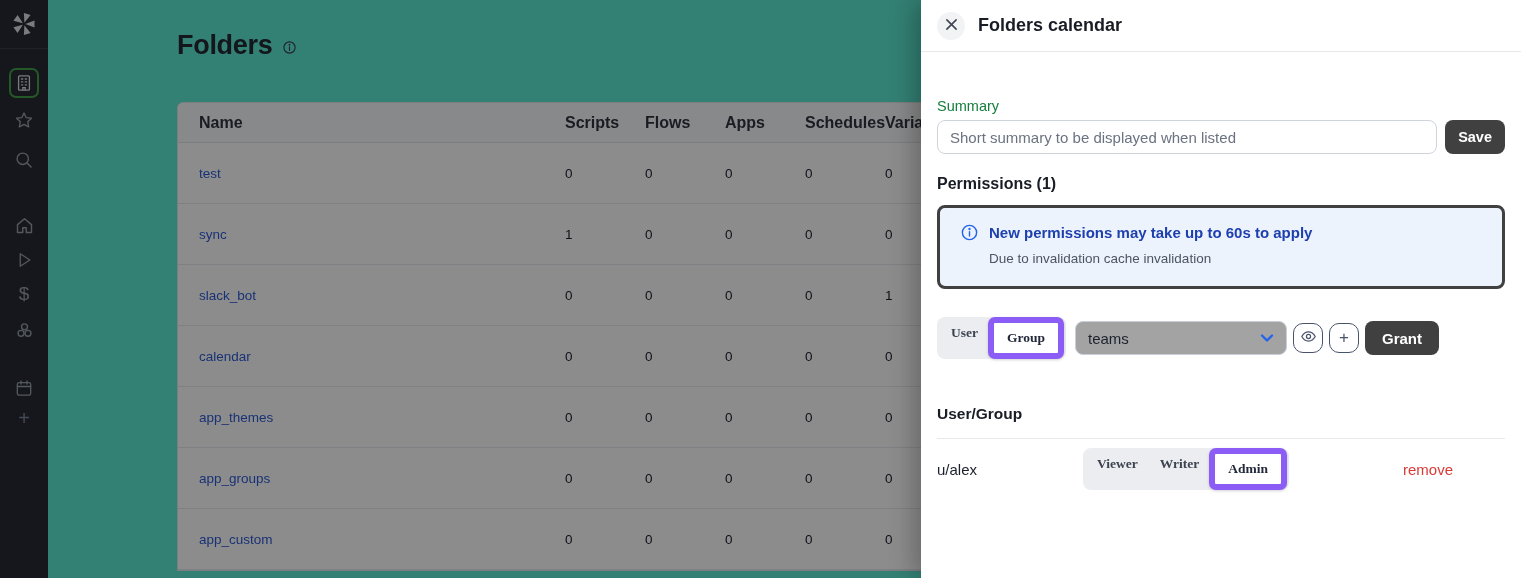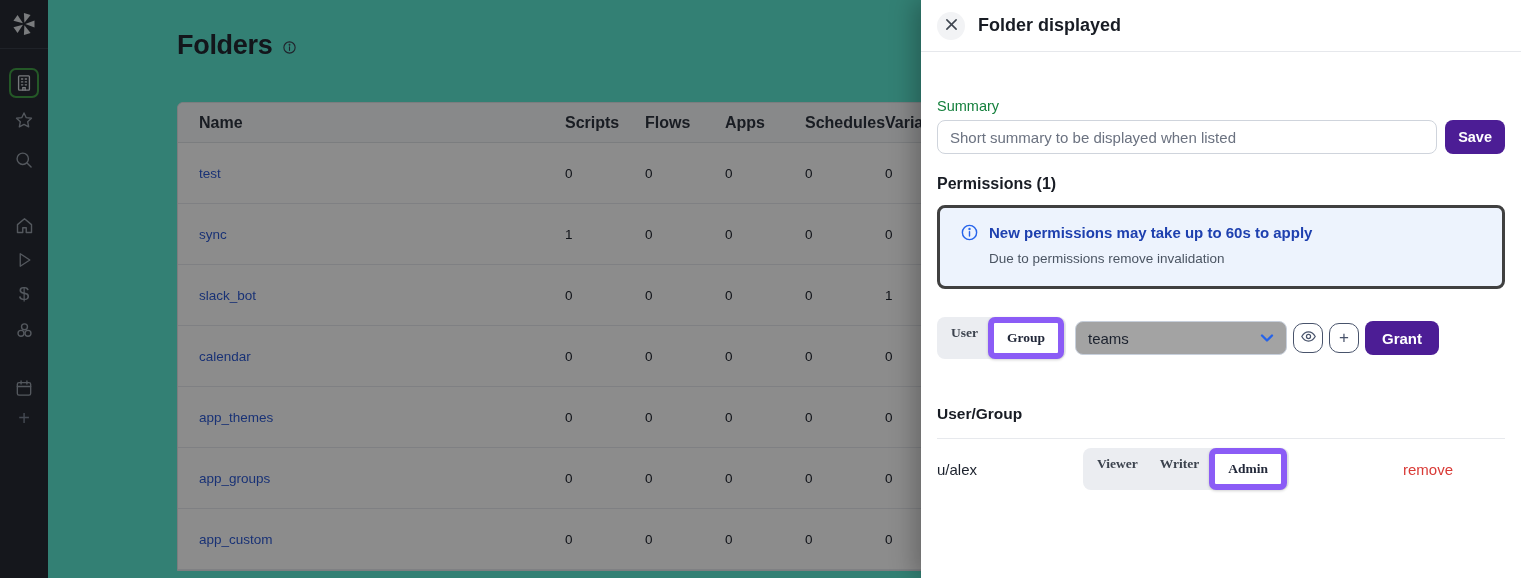--- a/index.html
+++ b/index.html
@@ -81,21 +81,21 @@
   .metadata-heading { margin-top: 2px; }
   .summary-label { margin-top: 30px; font-size: 14.5px; color: #15803d; }
   .summary-row { margin-top: 6px; display: flex; gap: 8px; align-items: center; }
   .summary-input {
     flex: 1; height: 34px; border: 1px solid #cfd4dc; border-radius: 8px;
     padding: 0 12px; font-size: 15px; color: #20252f; outline: none;
     font-family: "Liberation Sans", sans-serif;
   }
   .summary-input::placeholder { color: #6b7280; }
   .btn-primary {
-    height: 34px; padding: 0 13px; background: #4c1d95; border: none; border-radius: 8px;
+    height: 34px; padding: 0 13px; background: #404040; border: none; border-radius: 8px;
     color: #fff; font-size: 14.5px; font-weight: 700; cursor: pointer;
     font-family: "Liberation Sans", sans-serif;
   }
   .permissions-heading { margin-top: 21px; }
 
   .banner {
     margin-top: 12px; background: #edf3fd; border: 3px solid #404040;
     border-radius: 8px; padding: 15px 20px 20px 20px;
   }
   .banner-top { display: flex; align-items: center; gap: 10px; }
@@ -317,21 +317,21 @@
 <section class="drawer">
   <header class="drawer-header">
     <button class="close-btn">
       <span>
         <svg width="13" height="13" viewBox="0 0 14 14" fill="none" stroke="currentColor" stroke-width="1.7" stroke-linecap="round">
           <line x1="2" y1="2" x2="12" y2="12"></line>
           <line x1="12" y1="2" x2="2" y2="12"></line>
         </svg>
       </span>
     </button>
-    <div class="drawer-title">Folder displayed</div>
+    <div class="drawer-title">Folders calendar</div>
   </header>
 
   <div class="drawer-body">
 
     <div class="summary-label">Summary</div>
     <div class="summary-row">
       <input class="summary-input" type="text" placeholder="Short summary to be displayed when listed" style="">
       <button class="btn-primary">Save</button>
     </div>
 
@@ -341,21 +341,21 @@
       <div class="banner-top">
         <span class="banner-info">
           <svg width="19" height="19" viewBox="0 0 24 24" fill="none" stroke="currentColor" stroke-width="1.8" stroke-linecap="round">
             <circle cx="12" cy="12" r="9"></circle>
             <line x1="12" y1="11" x2="12" y2="16.5"></line>
             <circle cx="12" cy="7.5" r="0.6" fill="currentColor"></circle>
           </svg>
         </span>
         <div class="banner-title">New permissions may take up to 60s to apply</div>
       </div>
-      <div class="banner-sub">Due to permissions remove invalidation</div>
+      <div class="banner-sub">Due to invalidation cache invalidation</div>
     </div>
 
     <div class="controls-row">
       <div class="seg-group">
         <span class="seg">User</span>
         <span class="seg selected">Group</span>
       </div>
       <div class="select-box">
         <span class="select-value">teams</span>
         <span class="chevron">

